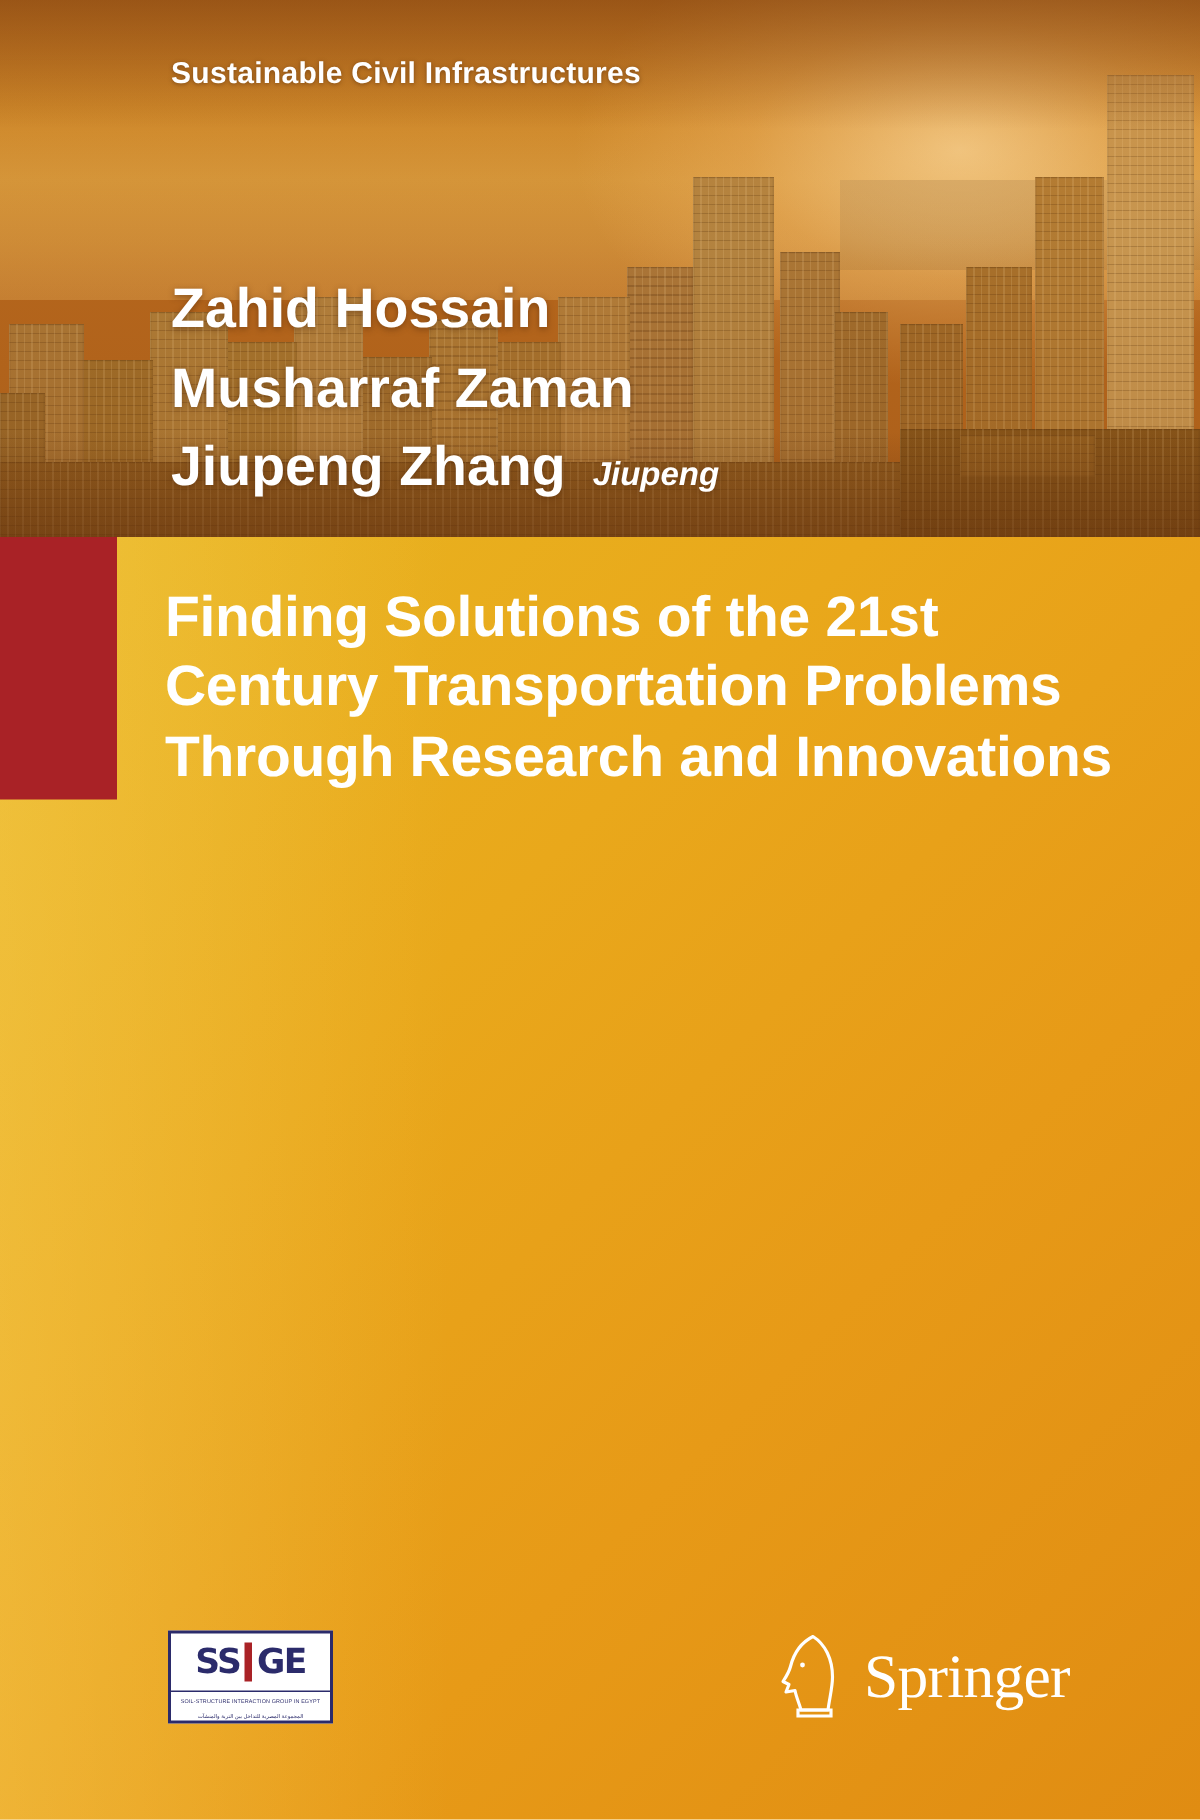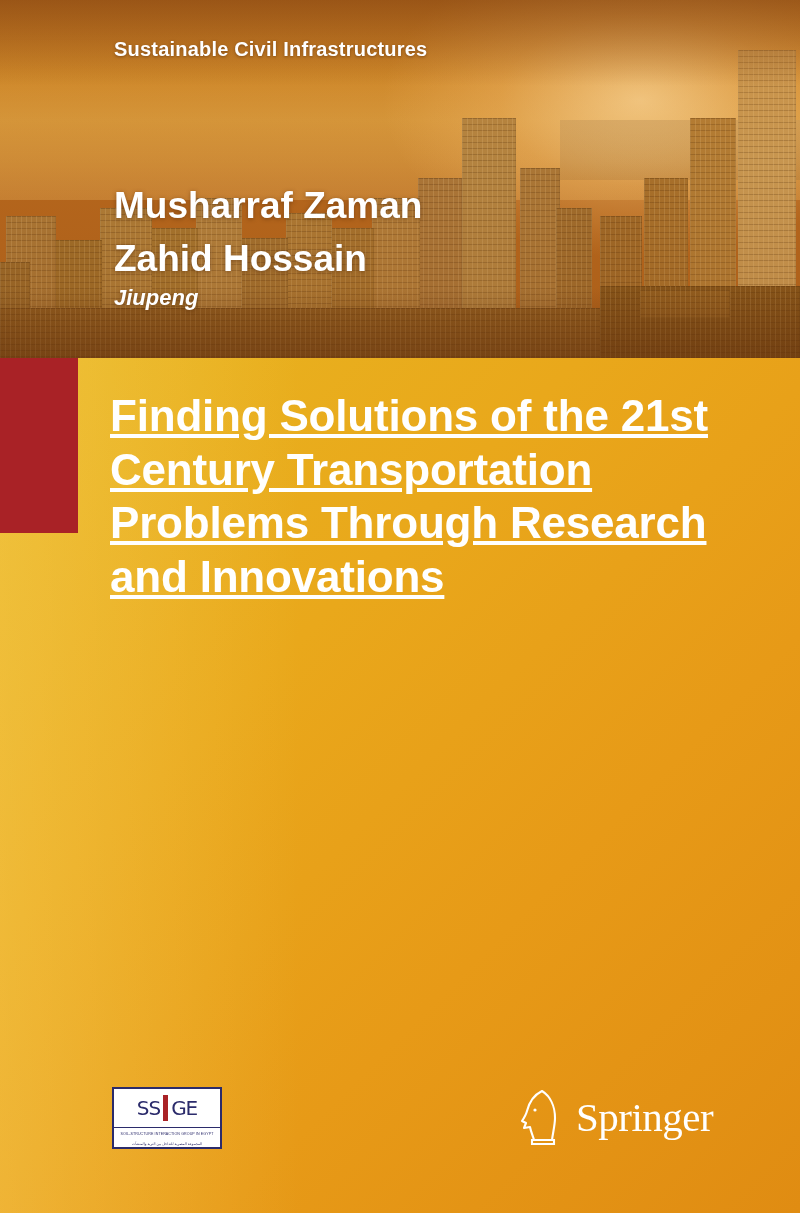--- a/index.html
+++ b/index.html
@@ -134,26 +134,25 @@
     left: 0; top: 0;
     width: 78px; height: 175px;
     background: #a92226;
   }
 
   
   .book-title {
     position: absolute;
     left: 110px; top: 31px;
     width: 640px;
-    font-size: 44px;
+    font-size: 38px;
     font-weight: bold;
     color: #ffffff;
     line-height: 1.22;
     letter-spacing: -0.2px;
-    text-decoration: underline;
   }
 
   
   .book-subtitle {
     position: absolute;
     left: 110px; top: 405px;
     width: 625px;
     font-size: 27px;
     color: #ffffff;
     line-height: 1.52;
@@ -170,22 +169,22 @@
   }
   .ssige-top {
     height: 38px;
     display: flex;
     align-items: center;
     justify-content: center;
     gap: 3px;
     border-bottom: 1px solid #2b2b6b;
   }
   .ssige-ss, .ssige-ge {
-    font-size: 20px;
-    font-weight: normal;
+    font-size: 23px;
+    font-weight: bold;
     color: #2b2b6b;
     letter-spacing: -1px;
     font-family: "DejaVu Sans", sans-serif;
   }
   .ssige-bar {
     width: 5px;
     height: 26px;
     background: #a92226;
   }
   .ssige-caption {
@@ -256,23 +255,24 @@
       <div class="bldg" style="left:640px; bottom:40px; width:90px; height:28px; background:#8e5e20;"></div>
     </div>
 
     <div class="photo-haze"></div>
     <div class="photo-bottom-shade"></div>
 
     <div class="series-band"></div>
     <div class="series-title">Sustainable Civil Infrastructures</div>
 
     <div class="editors">
+      <div class="editor-name">Zahid Hossain</div>
       <div class="editor-name">Musharraf Zaman</div>
-      <div class="editor-name">Zahid Hossain</div>
       <div class="editor-last-line">
+        <div class="editor-name">Jiupeng Zhang</div>
         <div class="editors-label">Jiupeng</div>
       </div>
     </div>
   </div>
 
   <div class="panel">
     <div class="panel-left-light"></div>
     <div class="red-tab"></div>
 
     <div class="book-title">Finding Solutions of the 21st Century Transportation Problems Through Research and Innovations</div>

